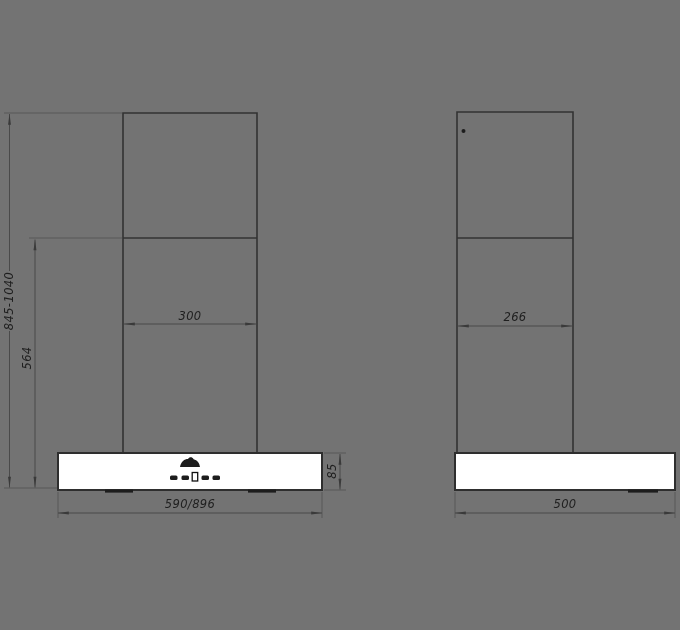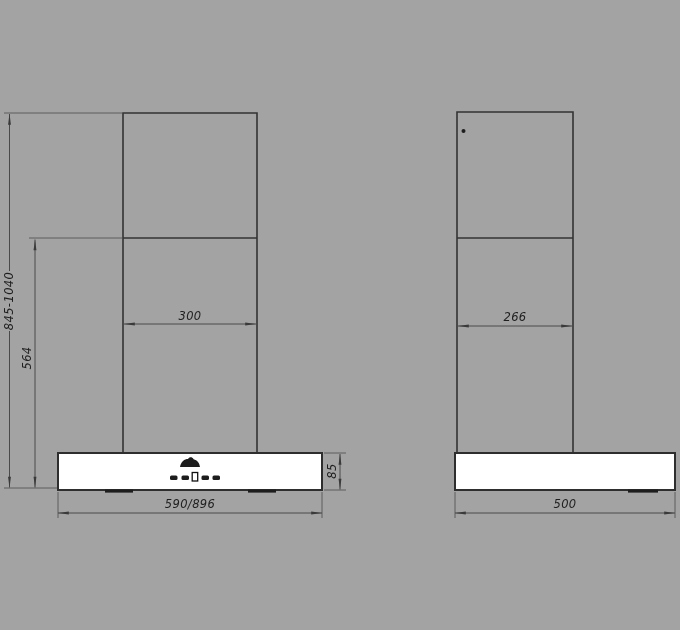--- a/index.html
+++ b/index.html
@@ -1,19 +1,19 @@
 <!DOCTYPE html>
 <html><head>
 <meta charset="utf-8">
 <style>
   html, body { margin: 0; padding: 0; background: #ffffff; }
   .stage {
     position: relative;
     width: 680px; height: 630px;
-    background: #a3a3a3;
+    background: #737373;
     font-family: "DejaVu Sans", sans-serif;
     overflow: hidden;
   }
   svg { display: block; }
   .outline   { stroke: #333333; stroke-width: 1.6; fill: none; stroke-linejoin: miter; }
   .body-box  { stroke: #2e2e2e; stroke-width: 2; fill: #ffffff; }
   .dim-line  { stroke: #4a4a4a; stroke-width: 1; fill: none; }
   .ext-line  { stroke: #555555; stroke-width: 0.9; fill: none; }
   .fill-dark { fill: #1d1d1d; stroke: none; }
   .dim-text  {

